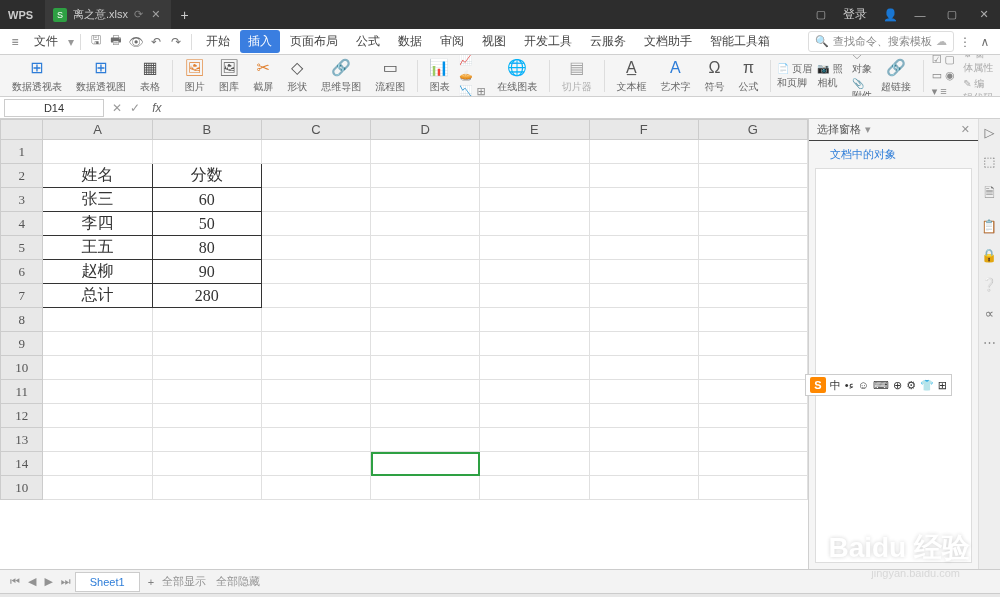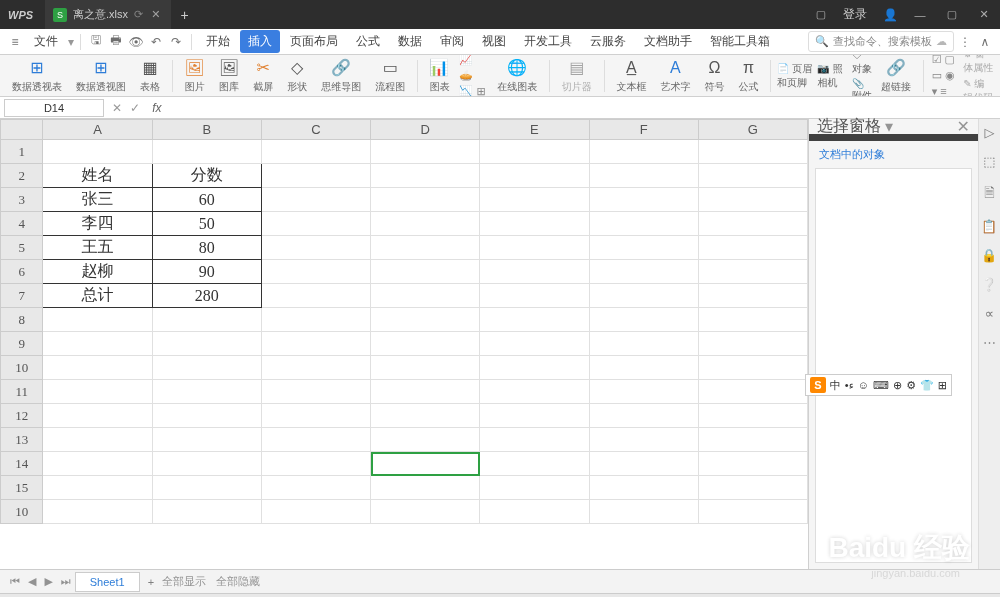--- a/index.html
+++ b/index.html
@@ -1,20 +1,20 @@
 <!DOCTYPE html>
 <html><head>
 <meta charset="utf-8">
 <style>
 * { box-sizing: border-box; margin: 0; padding: 0; font-family: "Microsoft YaHei", sans-serif; }
 body { width: 1000px; height: 597px; background: #fff; font-size: 12px; color: #333; overflow: hidden; position: relative; }
 
 
 .titlebar { height: 29px; background: #2d2d2d; display: flex; align-items: center; color: #ccc; }
-.titlebar .logo { padding: 0 8px; font-weight: bold; font-size: 11px; font-style: italic; }
+.titlebar .logo { padding: 0 8px; font-weight: bold; font-size: 11px; }
 .titlebar .tab { display: flex; align-items: center; background: #3a3a3a; height: 29px; padding: 0 10px 0 8px; margin-left: 4px; font-size: 11px; }
 .titlebar .tab .sicon { width: 14px; height: 14px; background: #2ea043; border-radius: 2px; margin-right: 6px; display: inline-flex; align-items: center; justify-content: center; color: #fff; font-size: 9px; }
 .titlebar .tab-close { margin-left: 8px; opacity: .7; }
 .titlebar .addtab { width: 28px; text-align: center; font-size: 14px; }
 .titlebar .spacer { flex: 1; }
 .titlebar .right-btn { width: 32px; text-align: center; font-size: 11px; opacity: .8; }
 .titlebar .login { padding: 0 6px; display: flex; align-items: center; gap: 16px; }
 
 
 .menubar { height: 26px; background: #fff; border-bottom: 1px solid #d0d0d0; display: flex; align-items: center; padding: 0 6px; gap: 2px; }
@@ -49,23 +49,23 @@
 .grid th { background: #e8e8e8; border: 1px solid #ccc; font-weight: normal; color: #555; font-size: 13px; }
 .grid td { border: 1px solid #e0e0e0; height: 24px; text-align: center; font-size: 16px; font-family: "SimSun", serif; }
 .grid .rowhdr { width: 40px; background: #e8e8e8; border: 1px solid #ccc; font-size: 13px; color: #555; }
 .grid .colhdr { height: 20px; }
 .grid td.bordered { border: 1px solid #333; }
 .grid .sel { outline: 2px solid #2ea043; outline-offset: -2px; background: #fff; }
 .grid .colW { width: 103px; }
 
 
 .rpanel { width: 170px; border-left: 1px solid #d0d0d0; background: #f5f5f5; display: flex; flex-direction: column; }
-.rpanel .rtitle { height: 22px; border-bottom: 7px solid #404040; display: flex; align-items: center; padding: 0 8px; font-size: 16px; color: #555; }
+.rpanel .rtitle { height: 22px; border-bottom: 1px solid #404040; display: flex; align-items: center; padding: 0 8px; font-size: 11px; color: #555; }
 .rpanel .rclose { margin-left: auto; opacity: .6; }
-.rpanel .rsub { color: #2e7dd8; font-size: 11px; padding: 6px 10px; }
+.rpanel .rsub { color: #2e7dd8; font-size: 11px; padding: 6px 10px; margin-left: 11px; }
 .rpanel .rcontent { flex: 1; background: #fff; margin: 0 6px 6px; border: 1px solid #ddd; position: relative; }
 .rtoolbar { width: 22px; background: #eee; border-left: 1px solid #ddd; display: flex; flex-direction: column; align-items: center; gap: 14px; padding-top: 6px; }
 .rtoolbar span { font-size: 13px; color: #777; }
 
 
 .imebar { position: absolute; right: 48px; top: 374px; display: flex; align-items: center; gap: 4px; background: #fff; border: 1px solid #ccc; padding: 2px 4px; font-size: 11px; }
 .imebar .sg { width: 16px; height: 16px; background: #f80; color: #fff; display: flex; align-items: center; justify-content: center; border-radius: 2px; font-weight: bold; }
 
 
 .tabsrow { height: 24px; border-top: 1px solid #ccc; background: #f3f3f3; display: flex; align-items: center; font-size: 11px; padding: 0 6px; }
@@ -391,30 +391,20 @@
             <td class="rowhdr">14</td>
             <td class="colW"></td>
             <td class="colW"></td>
             <td class="colW"></td>
             <td class="colW sel"></td>
             <td class="colW"></td>
             <td class="colW"></td>
             <td class="colW"></td>
           </tr>
           <tr>
-            <td class="rowhdr">15</td>
-            <td class="colW"></td>
-            <td class="colW"></td>
-            <td class="colW"></td>
-            <td class="colW"></td>
-            <td class="colW"></td>
-            <td class="colW"></td>
-            <td class="colW"></td>
-          </tr>
-          <tr>
             <td class="rowhdr">10</td>
             <td class="colW"></td>
             <td class="colW"></td>
             <td class="colW"></td>
             <td class="colW"></td>
             <td class="colW"></td>
             <td class="colW"></td>
             <td class="colW"></td>
           </tr>
         </tbody>

